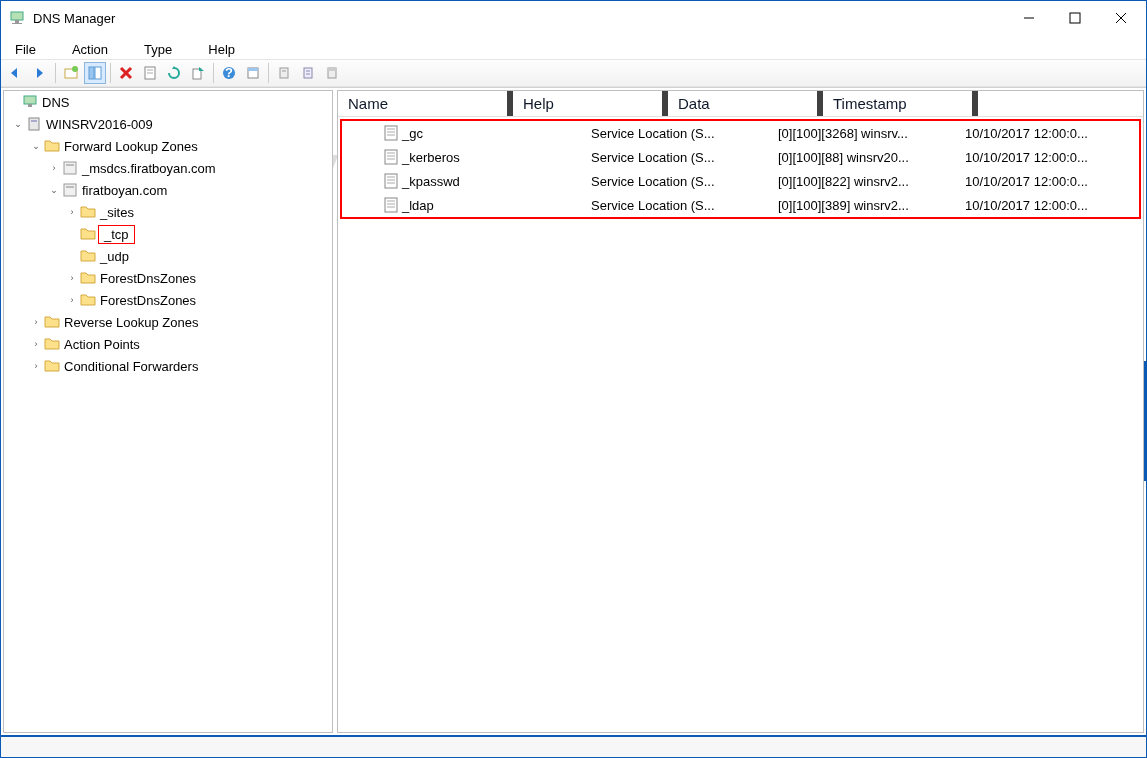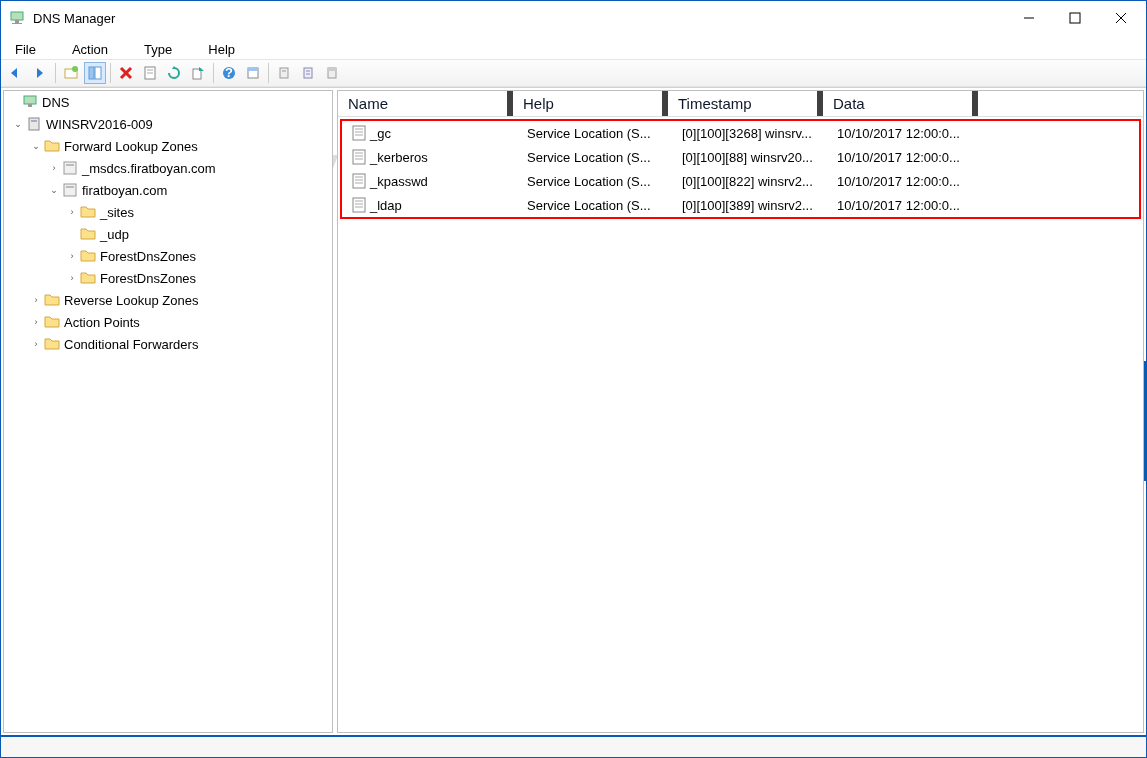--- a/index.html
+++ b/index.html
@@ -27,21 +27,21 @@
   .ticon { width: 16px; height: 16px; margin-right: 4px; flex-shrink: 0; }
   .tlabel { font-size: 13px; }
   .node.selected .tlabel { outline: 1px solid #ff0000; outline-offset: 1px; padding: 0 4px; }
 
   
   .list-header { display: flex; height: 26px; border-bottom: 1px solid #e0e0e0; }
   .lh-col { padding: 4px 10px; border-right: 6px solid #404040; font-size: 15px; color: #0f172a; }
   .list-body { padding: 0; }
   .list-rows-box { border: 2px solid #ff0000; margin: 2px; }
   .lrow { display: flex; height: 24px; align-items: center; }
-  .lcell { padding: 0 10px; overflow: hidden; text-overflow: ellipsis; white-space: nowrap; font-size: 13px; }
+  .lcell { padding: 0 10px; overflow: hidden; text-overflow: ellipsis; white-space: nowrap; font-size: 13px; margin-left: 32px; }
   .lcell.first { display: flex; align-items: center; gap: 4px; }
   .rec-icon { width: 14px; height: 16px; flex-shrink: 0; }
 
   .col-name { width: 175px; }
   .col-type { width: 155px; }
   .col-data { width: 155px; }
   .col-ts   { width: 155px; }
 
   
   .d0{padding-left:2px}.d1{padding-left:6px}.d2{padding-left:24px}.d3{padding-left:42px}.d4{padding-left:60px}
@@ -228,20 +228,27 @@
 
 
         <div class="node d4">
           <span class="expander">›</span>
           <span class="ticon"><svg viewBox="0 0 16 16">
                 <path d="M1 3 h5 l2 2 h7 v8 h-14 z" fill="#fce08a" stroke="#d6a93e"></path>
               </svg></span>
           <span class="tlabel">_sites</span>
         </div>
 
+        <div class="node d4 selected">
+          <span class="expander"></span>
+          <span class="ticon"><svg viewBox="0 0 16 16">
+                <path d="M1 3 h5 l2 2 h7 v8 h-14 z" fill="#fce08a" stroke="#d6a93e"></path>
+              </svg></span>
+          <span class="tlabel">_tcp</span>
+        </div>
 
         <div class="node d4">
           <span class="expander"></span>
           <span class="ticon"><svg viewBox="0 0 16 16">
                 <path d="M1 3 h5 l2 2 h7 v8 h-14 z" fill="#fce08a" stroke="#d6a93e"></path>
               </svg></span>
           <span class="tlabel">_udp</span>
         </div>
 
         <div class="node d4">
@@ -284,22 +291,22 @@
           <span class="tlabel">Conditional Forwarders</span>
         </div>
 
       </div>
     </div>
 
     <div class="list-pane">
       <div class="list-header">
         <div class="lh-col col-name">Name</div>
         <div class="lh-col col-type">Help</div>
+        <div class="lh-col col-data">Data</div>
         <div class="lh-col col-ts">Timestamp</div>
-        <div class="lh-col col-data">Data</div>
       </div>
       <div class="list-body">
         <div class="list-rows-box">
           <div class="lrow">
             <div class="lcell first col-name">
                 <span class="rec-icon"><svg viewBox="0 0 14 16">
                     <rect x="1" y="1" width="12" height="14" fill="#fff" stroke="#888"></rect>
                     <line x1="3" y1="4" x2="11" y2="4" stroke="#aaa"></line>
                     <line x1="3" y1="7" x2="11" y2="7" stroke="#aaa"></line>
                     <line x1="3" y1="10" x2="11" y2="10" stroke="#aaa"></line>

